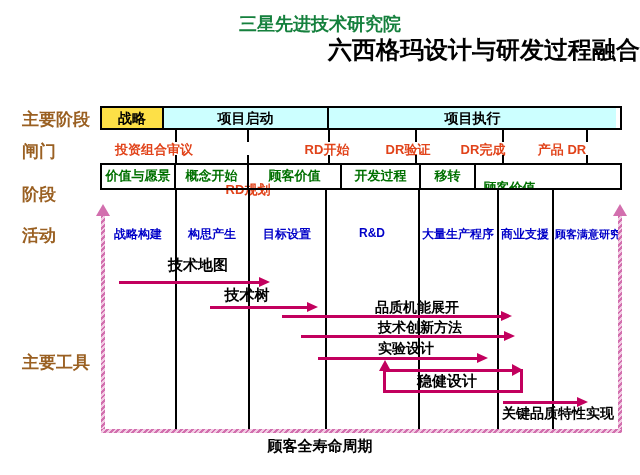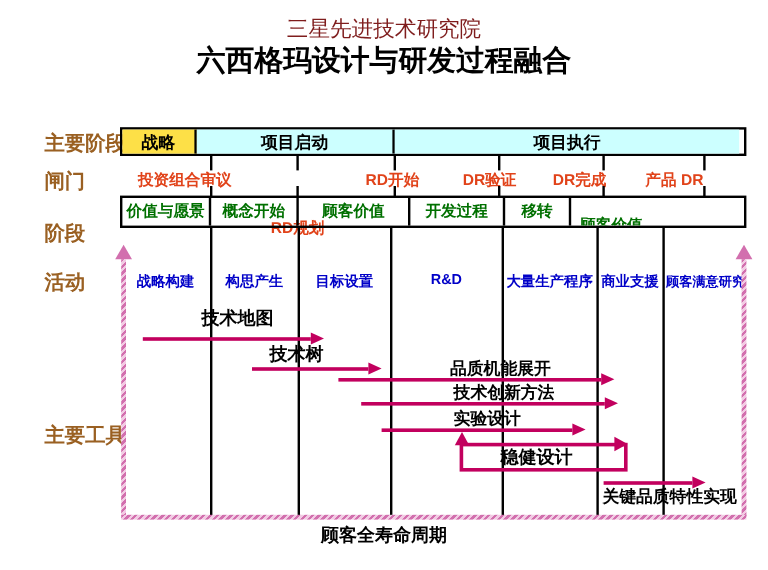--- a/index.html
+++ b/index.html
@@ -1,22 +1,22 @@
 <!DOCTYPE html>
 <html><head>
 <meta charset="utf-8">
 <style>
   html,body{margin:0;padding:0;background:#fff;}
   #slide{position:relative;width:640px;height:475px;background:#fff;overflow:hidden;
          font-family:"Liberation Sans","DejaVu Sans",sans-serif;}
   .abs{position:absolute;}
   .ctr{text-align:center;white-space:nowrap;}
-  .title{font-size:18px;font-weight:normal;color:#7f1d1d;}
-  .subtitle{font-size:24px;font-weight:bold;color:#000;}
-  .rowlabel{font-size:17px;font-weight:bold;color:#9A6022;white-space:nowrap;margin-left:15px;}
+  .title{font-size:18px;font-weight:bold;color:#15803d;}
+  .subtitle{font-size:24px;font-weight:bold;color:#000;text-align:right;}
+  .rowlabel{font-size:17px;font-weight:bold;color:#9A6022;white-space:nowrap;}
   .phasebar{display:flex;border:2px solid #000;height:20px;}
   .pcell{box-sizing:border-box;border-right:2px solid #000;font-size:14px;font-weight:bold;
          color:#000;text-align:center;line-height:20px;white-space:nowrap;}
   .pcell:last-child{border-right:none;}
   .tick{width:2px;background:#000;}
   .gatelabel{font-size:13px;font-weight:bold;color:#E1431A;text-align:center;white-space:nowrap;}
   .stagerow{display:flex;border:2px solid #000;height:23px;}
   .scell{box-sizing:border-box;border-right:2px solid #000;font-size:13px;font-weight:bold;
          color:#007000;text-align:center;line-height:22px;white-space:nowrap;overflow:hidden;}
   .scell:last-child{border-right:none;margin-top:12px;}

